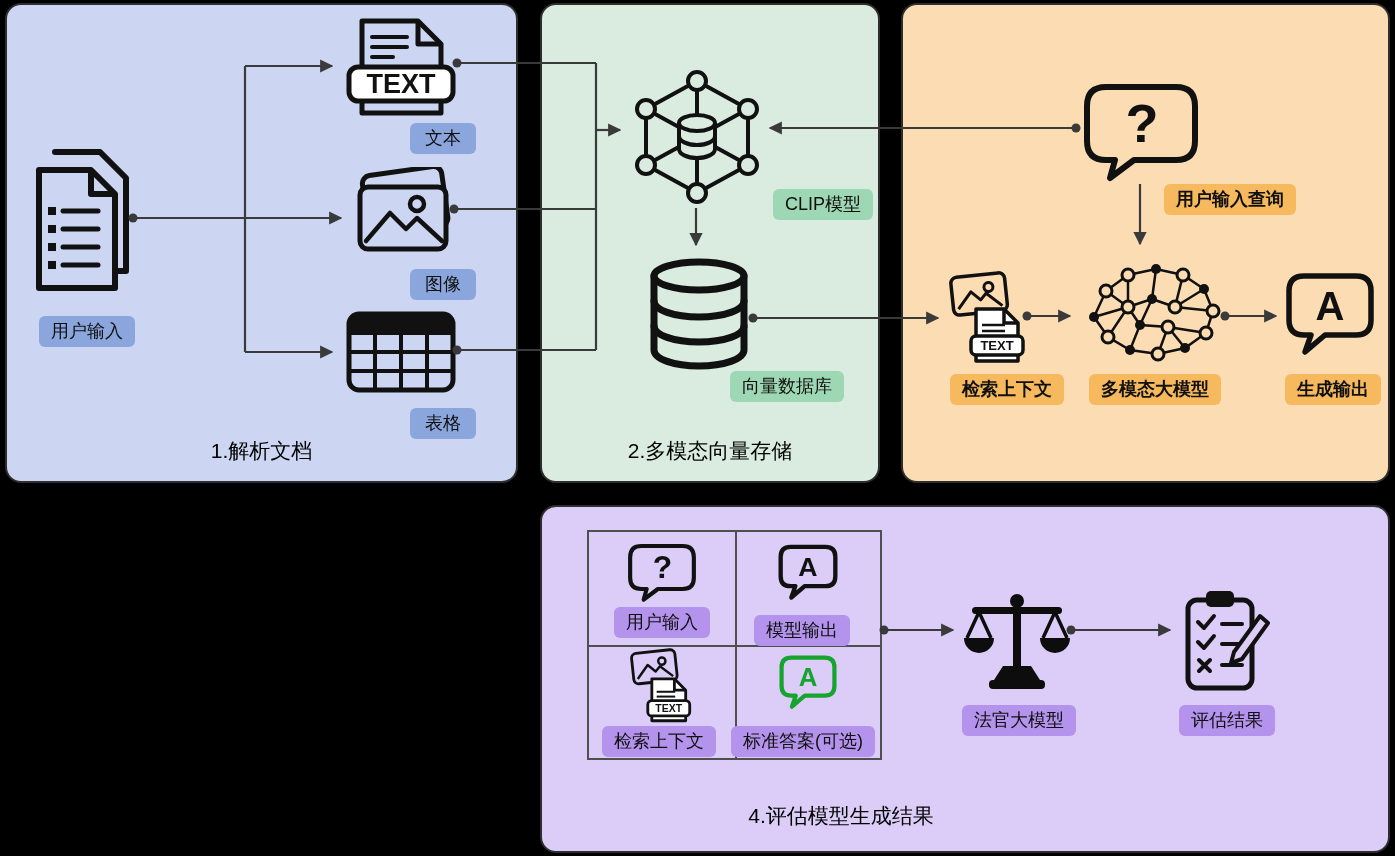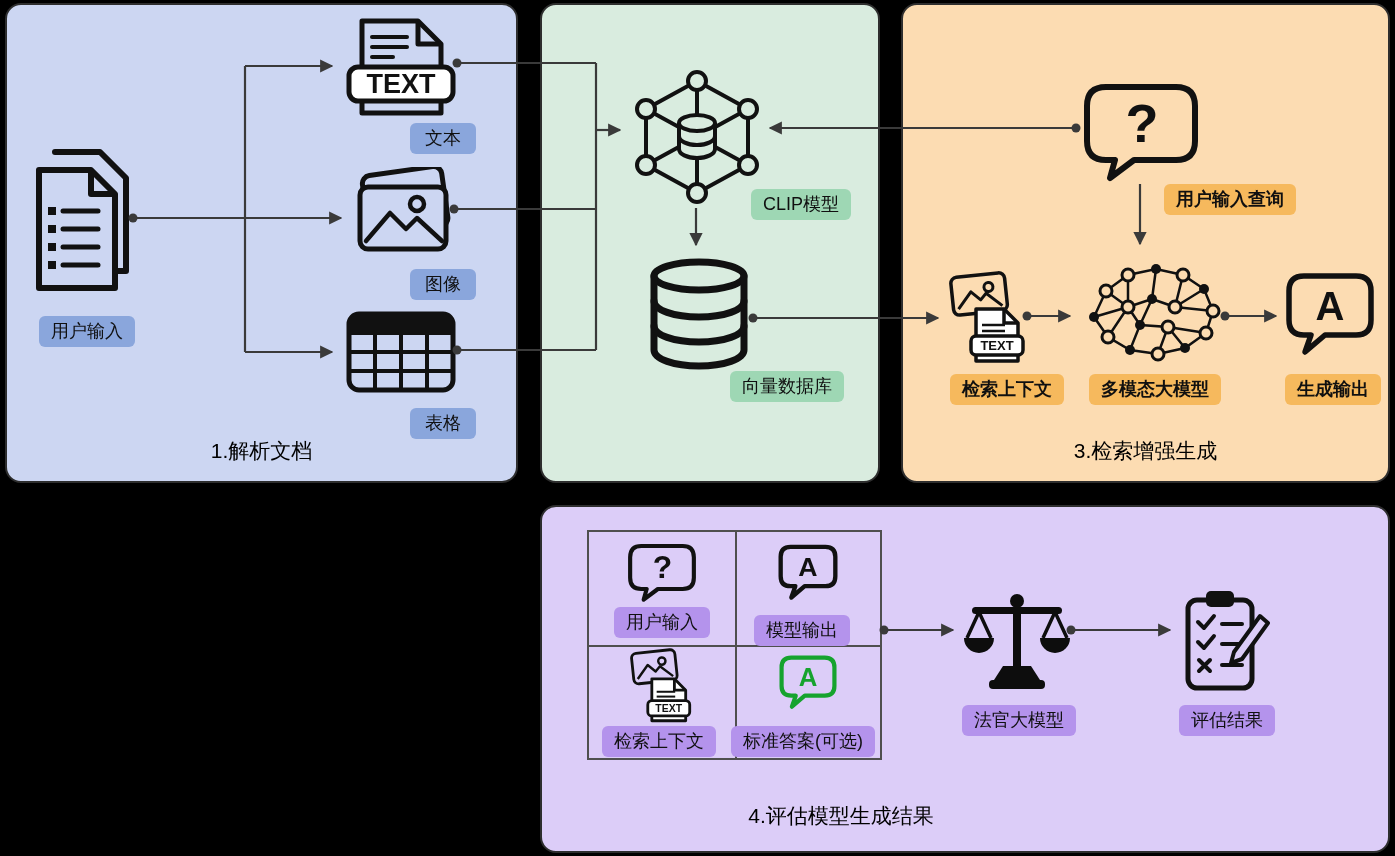--- a/index.html
+++ b/index.html
@@ -124,34 +124,35 @@
         <g fill="#d9ecdf" stroke="#111" stroke-width="4">
           <circle cx="67" cy="14" r="9"></circle>
             <circle cx="118" cy="42" r="9"></circle>
             <circle cx="118" cy="98" r="9"></circle>
           <circle cx="67" cy="126" r="9"></circle>
             <circle cx="16" cy="98" r="9"></circle>
             <circle cx="16" cy="42" r="9"></circle>
         </g>
       </svg>
     </div>
-    <div class="chip chip-vector" style="left:209px; top:184px;">CLIP模型</div>
+    <div class="chip chip-vector" style="left:231px; top:184px;">CLIP模型</div>
 
     <div class="icon" style="left:103px; top:250px;">
       <svg width="108" height="118" viewBox="0 0 108 118">
         <g stroke="#111" stroke-width="7" fill="none" stroke-linecap="round">
           <ellipse cx="54" cy="21" rx="45" ry="14" fill="#d9ecdf"></ellipse>
           <path d="M9,21 V95 c0,9 20,16 45,16 s45,-7 45,-16 V21"></path>
           <path d="M9,46 c0,9 20,16 45,16 s45,-7 45,-16"></path>
           <path d="M9,71 c0,9 20,16 45,16 s45,-7 45,-16"></path>
         </g>
       </svg>
     </div>
     <div class="chip chip-vector" style="left:188px; top:366px;">向量数据库</div>
 
+    <div class="panel-title" style="top:432px;">2.多模态向量存储</div>
   </section>
 
   <section class="panel" id="panel-rag">
 
     <div class="icon" style="left:179px; top:77px;">
       <svg width="118" height="100" viewBox="0 0 118 100">
         <path d="M24,5 H94 Q113,5 113,24 V59 Q113,78 94,78 H52 L28,96 L33,78 H24 Q5,78 5,59 V24 Q5,5 24,5 Z" fill="#fcdcb2" stroke="#111" stroke-width="6" stroke-linejoin="round"></path>
         <text x="60" y="60" font-size="54" font-weight="bold" text-anchor="middle" fill="#111" font-family="Liberation Sans, sans-serif">?</text>
       </svg>
     </div>
@@ -206,21 +207,20 @@
     <div class="chip chip-rag" style="left:186px; top:369px;">多模态大模型</div>
 
     <div class="icon" style="left:382px; top:267px;">
       <svg width="90" height="85" viewBox="0 0 90 85">
         <path d="M19,4 H71 Q86,4 86,19 V48 Q86,63 71,63 H40 L20,80 L26,63 H19 Q4,63 4,48 V19 Q4,4 19,4 Z" fill="#fcdcb2" stroke="#111" stroke-width="5.5" stroke-linejoin="round"></path>
         <text x="45" y="48" font-size="40" font-weight="bold" text-anchor="middle" fill="#111" font-family="Liberation Sans, sans-serif">A</text>
       </svg>
     </div>
     <div class="chip chip-rag" style="left:382px; top:369px;">生成输出</div>
 
-    <div class="panel-title" style="top:432px;">3.检索增强生成</div>
   </section>
 
   <section class="panel" id="panel-eval">
 
     <div class="grid-box" style="left:45px; top:23px; width:295px; height:230px;">
       <div class="grid-vline" style="left:146px;"></div>
       <div class="grid-hline" style="top:113px;"></div>
     </div>
 
     <div class="icon" style="left:85px; top:36px;">

